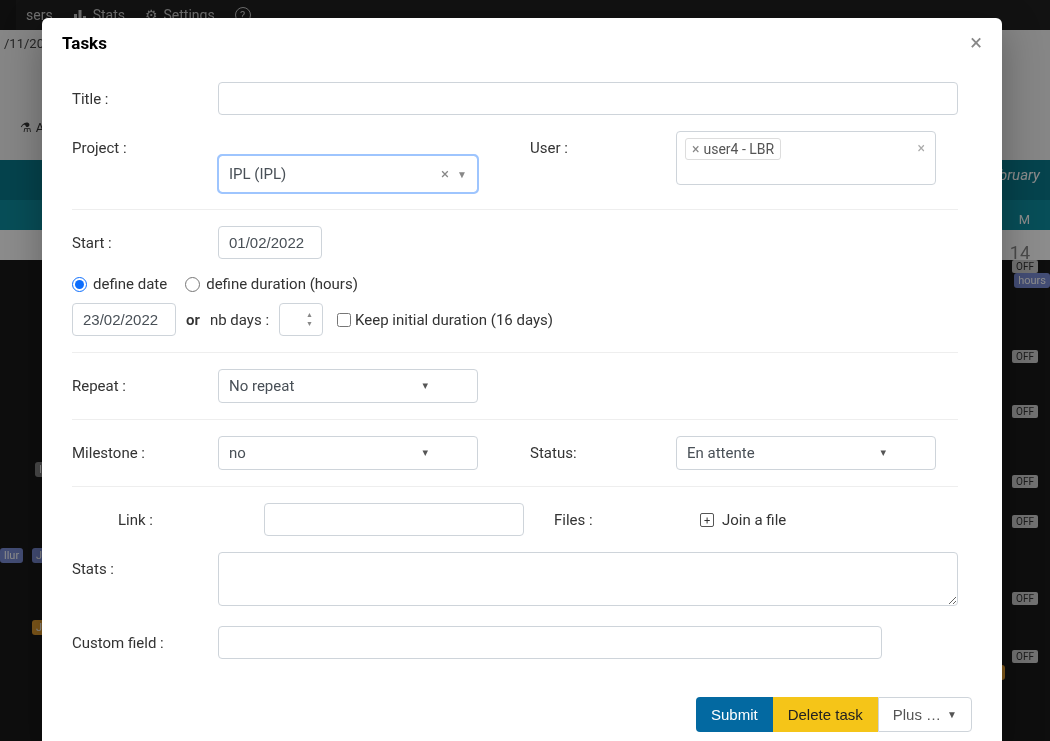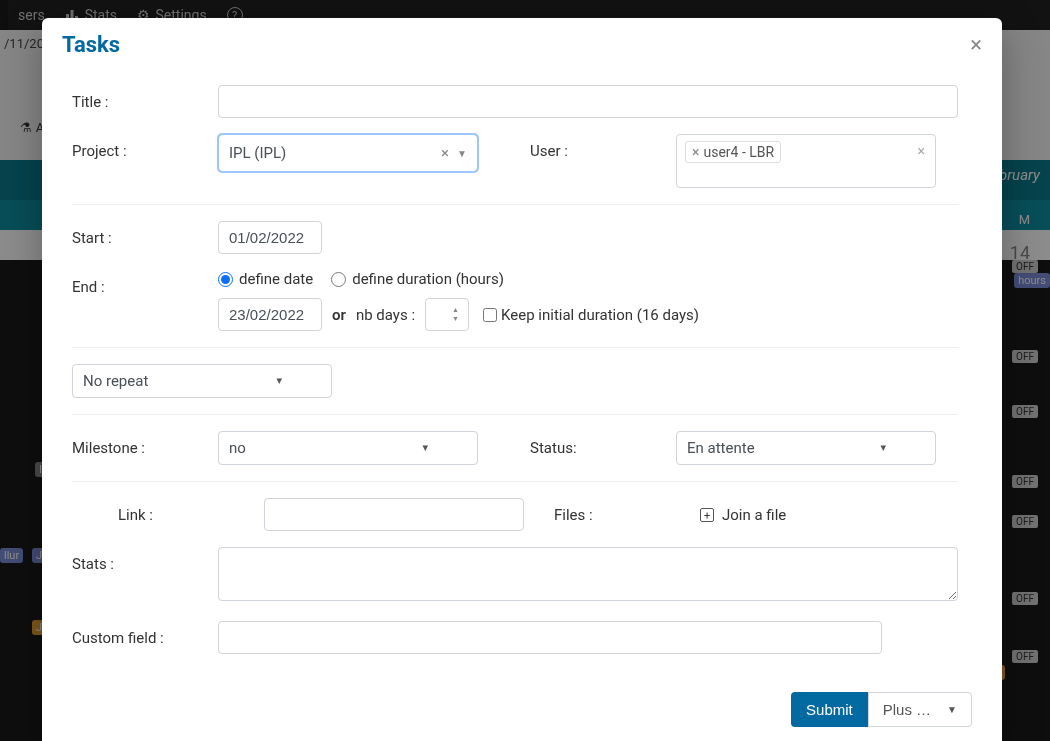--- a/index.html
+++ b/index.html
@@ -1,20 +1,20 @@
 <!DOCTYPE html>
 <html><head>
 <meta charset="utf-8">
 <style>
 * { box-sizing: border-box; margin: 0; padding: 0; }
 body { font-family: -apple-system, BlinkMacSystemFont, "Segoe UI", Roboto, sans-serif; background: #1a1a1a; width: 1050px; height: 741px; overflow: hidden; position: relative; }
 .backdrop { position: absolute; inset: 0; background: rgba(0,0,0,0.45); }
 
 
-.bg-top { position: absolute; top: 0; left: 8px; right: 0; height: 30px; background: #222; color: #ccc; display: flex; align-items: center; gap: 20px; padding: 8px 10px; font-size: 14px; }
+.bg-top { position: absolute; top: 0; left: 16px; right: 0; height: 30px; background: #222; color: #ccc; display: flex; align-items: center; gap: 20px; padding: 8px 10px; font-size: 14px; }
 .bg-top .item { display: flex; align-items: center; gap: 6px; }
 .bg-strip { position: absolute; top: 30px; left: 0; right: 0; height: 130px; background: #f5f5f5; }
 .bg-cal { position: absolute; top: 160px; left: 0; right: 0; height: 100px; background: #fff; }
 .bg-cal-header { height: 40px; background: #0a7b8c; }
 .bg-cal-header2 { height: 30px; background: #0d8fa0; }
 .bg-feb { position: absolute; top: 162px; right: 0; background: #0a7b8c; color: #fff; padding: 4px 10px; font-size: 15px; font-style: italic; }
 .bg-m { position: absolute; top: 212px; right: 20px; color: #fff; font-size: 13px; }
 .bg-14 { position: absolute; top: 242px; right: 20px; color: #888; font-size: 18px; }
 .bg-date { position: absolute; top: 34px; left: 0; color: #444; font-size: 13px; padding: 2px 4px; }
 .bg-btn { position: absolute; top: 120px; left: 20px; color: #333; font-size: 13px; display: flex; align-items: center; gap: 4px; }
@@ -27,37 +27,37 @@
 .bg-tag.t1 { top: 462px; left: 35px; background: #888; }
 .bg-tag.t2 { top: 548px; left: 0; background: #7a8cd6; }
 .bg-tag.t3 { top: 548px; left: 32px; background: #7a8cd6; }
 .bg-tag.t4 { top: 620px; left: 32px; background: #e8a030; }
 .bg-tag.t5 { top: 665px; left: 985px; background: #e8a030; }
 .bg-tag.t6 { top: 273px; right: 0px; background: #7a8cd6; }
 
 
 .modal { position: absolute; top: 18px; left: 42px; width: 960px; background: #fff; border-radius: 6px; box-shadow: 0 10px 40px rgba(0,0,0,0.3); }
 .modal-header { display: flex; justify-content: space-between; align-items: center; padding: 14px 20px 10px 20px; }
-.modal-title { font-size: 22px; font-weight: 700; color: #0369a1; }
+.modal-title { font-size: 17px; font-weight: 700; color: #000000; }
 .close { font-size: 22px; color: #888; cursor: pointer; line-height: 1; }
 .modal-body { padding: 10px 44px 20px 30px; }
 
 .row { display: flex; align-items: flex-start; padding: 8px 0; }
 .sep { border-top: 1px solid #eee; margin: 8px 0; }
 .label { width: 146px; font-size: 15px; color: #333; padding-top: 8px; }
 .field { flex: 1; }
 .col2 { display: flex; gap: 30px; }
 .col2 > div { flex: 1; display: flex; }
 .col2 .label { width: 146px; }
 
 .input { width: 100%; border: 1px solid #ced4da; border-radius: 4px; padding: 7px 10px; font-size: 15px; background: #fff; color: #495057; }
 .input.sm { width: 104px; }
 .input.tiny { width: 44px; padding: 7px 4px; }
 
-.select-like { border: 1px solid #ced4da; border-radius: 4px; padding: 6px 10px; font-size: 15px; background: #fff; display: flex; align-items: center; justify-content: space-between; min-height: 38px; position: relative; }
+.select-like { border: 1px solid #ced4da; border-radius: 4px; padding: 6px 10px; font-size: 15px; background: #fff; display: flex; align-items: center; justify-content: space-between; min-height: 38px; position: relative; margin-top: 24px; }
 .select-like.full { width: 260px; }
 .select-like .txt { color: #495057; }
 .select-like .clear { color: #888; font-size: 15px; margin-right: 8px; cursor: pointer; }
 .select-like .caret { color: #888; font-size: 10px; }
 .select-like.focused { outline: 2px solid #9ec5fe; outline-offset: -1px; border-color: #86b7fe; }
 
 .tag-field { border: 1px solid #ced4da; border-radius: 4px; padding: 6px 8px; min-height: 54px; width: 260px; position: relative; }
 .tag { display: inline-flex; align-items: center; background: #fff; border: 1px solid #ddd; border-radius: 3px; padding: 2px 6px; font-size: 14px; color: #555; gap: 4px; }
 .tag .x { color: #888; cursor: pointer; }
 .tag-field .clear-all { position: absolute; right: 10px; top: 8px; color: #aaa; cursor: pointer; font-size: 14px; }
@@ -82,21 +82,21 @@
 .link-row .sub { flex: 1; display: flex; }
 .notes { width: 100%; min-height: 50px; border: 1px solid #ced4da; border-radius: 4px; padding: 8px 10px; font-size: 15px; resize: vertical; }
 
 .join-file { display: inline-flex; align-items: center; gap: 8px; color: #333; font-size: 15px; cursor: pointer; padding-top: 8px; }
 .join-file .icon { width: 14px; height: 14px; border: 1.5px solid #555; border-radius: 2px; display: inline-flex; align-items: center; justify-content: center; font-size: 11px; line-height: 1; }
 
 .footer { display: flex; justify-content: flex-end; gap: 0; padding: 10px 30px 20px 30px; }
 .btn { padding: 8px 14px; font-size: 15px; border: 1px solid transparent; cursor: pointer; }
 .btn-primary { background: #0369a1; color: #fff; border-radius: 4px 0 0 4px; }
 .btn-warn { background: #f5c518; color: #222; }
-.btn-plus { background: #fff; color: #555; border: 1px solid #ced4da; border-radius: 0 4px 4px 0; display: inline-flex; align-items: center; gap: 16px; }
+.btn-plus { background: #fff; color: #555; border: 1px solid #ced4da; border-radius: 0 4px 4px 0; display: inline-flex; align-items: center; gap: 6px; }
 .btn-plus .caret { font-size: 10px; }
 
 .custom-input { width: 664px; }
 </style>
 </head>
 <body>
 
 <div class="bg-top">
   <span class="item">
       <span>sers</span>
@@ -194,21 +194,20 @@
     </div>
 
     <div class="sep"></div>
 
     <div class="row">
       <div class="label">Start :</div>
       <div class="field"><input class="input sm" type="text" value="01/02/2022" style=""></div>
     </div>
 
     <div class="row">
-      <div class="label">End :</div>
       <div class="field">
         <div class="radio-row">
           <label>
               <input type="radio" name="enddef" checked="" style="">
               <span>define date</span>
             </label>
           <label>
               <input type="radio" name="enddef" style="">
               <span>define duration (hours)</span>
             </label>
@@ -228,20 +227,21 @@
             <input type="checkbox" style="">
             <span>Keep initial duration (16 days)</span>
           </span>
         </div>
       </div>
     </div>
 
     <div class="sep"></div>
 
     <div class="row">
+      <div class="label">Repeat :</div>
       <div class="field">
         <div class="dropdown-wrap">
             <div class="dropdown">No repeat</div>
           </div>
       </div>
     </div>
 
     <div class="sep"></div>
 
     <div class="row col2">
@@ -288,18 +288,19 @@
 
     <div class="row">
       <div class="label">Custom field :</div>
       <div class="field"><input class="input custom-input" type="text" style=""></div>
     </div>
 
   </div>
 
   <div class="footer">
     <button class="btn btn-primary">Submit</button>
+    <button class="btn btn-warn">Delete task</button>
     <button class="btn btn-plus">
       <span>Plus …</span>
       <span class="caret">▼</span>
     </button>
   </div>
 </div>
 
 </body></html>

